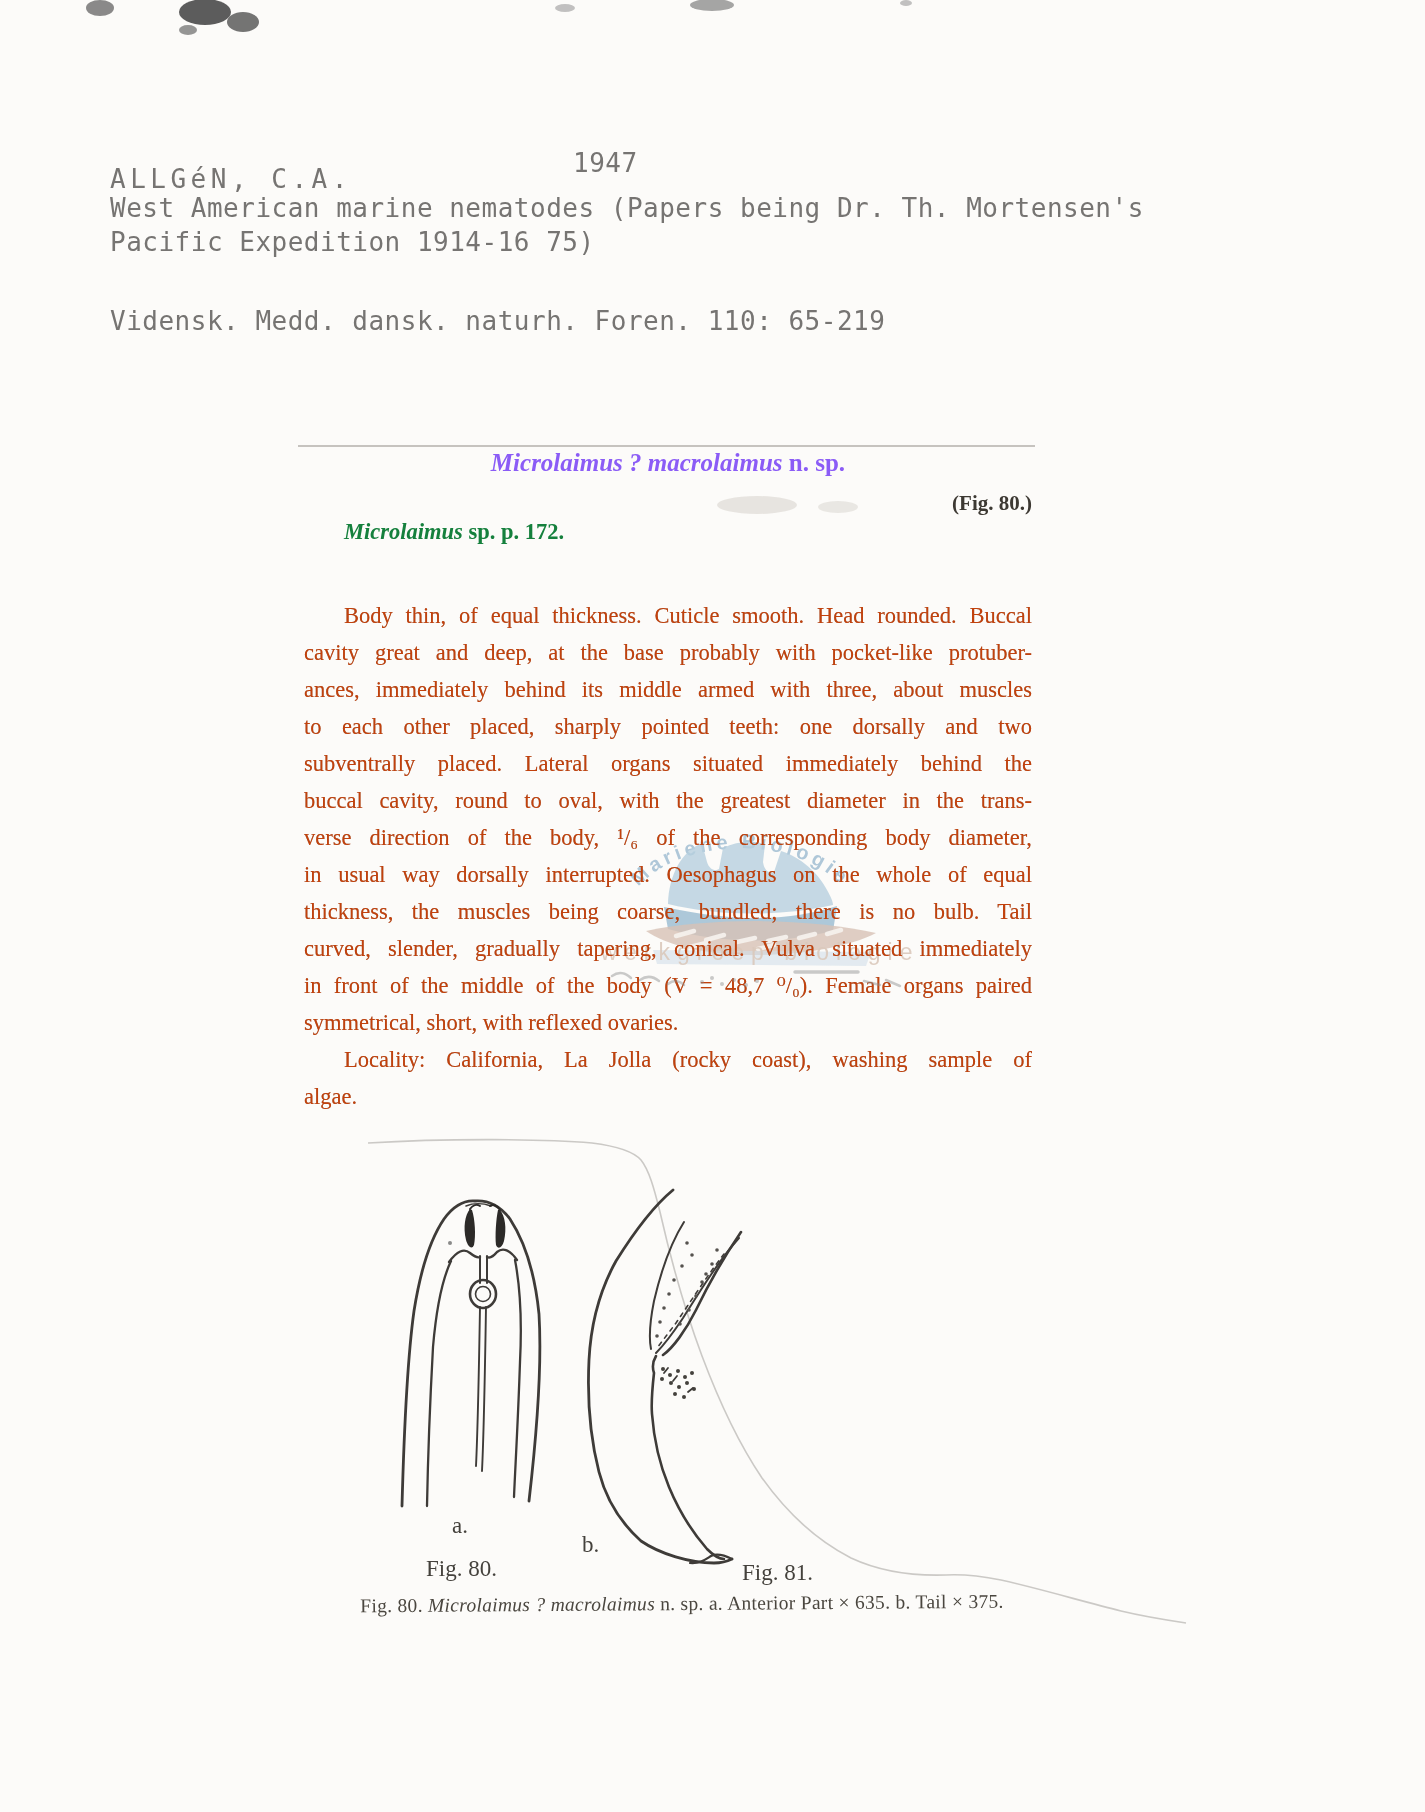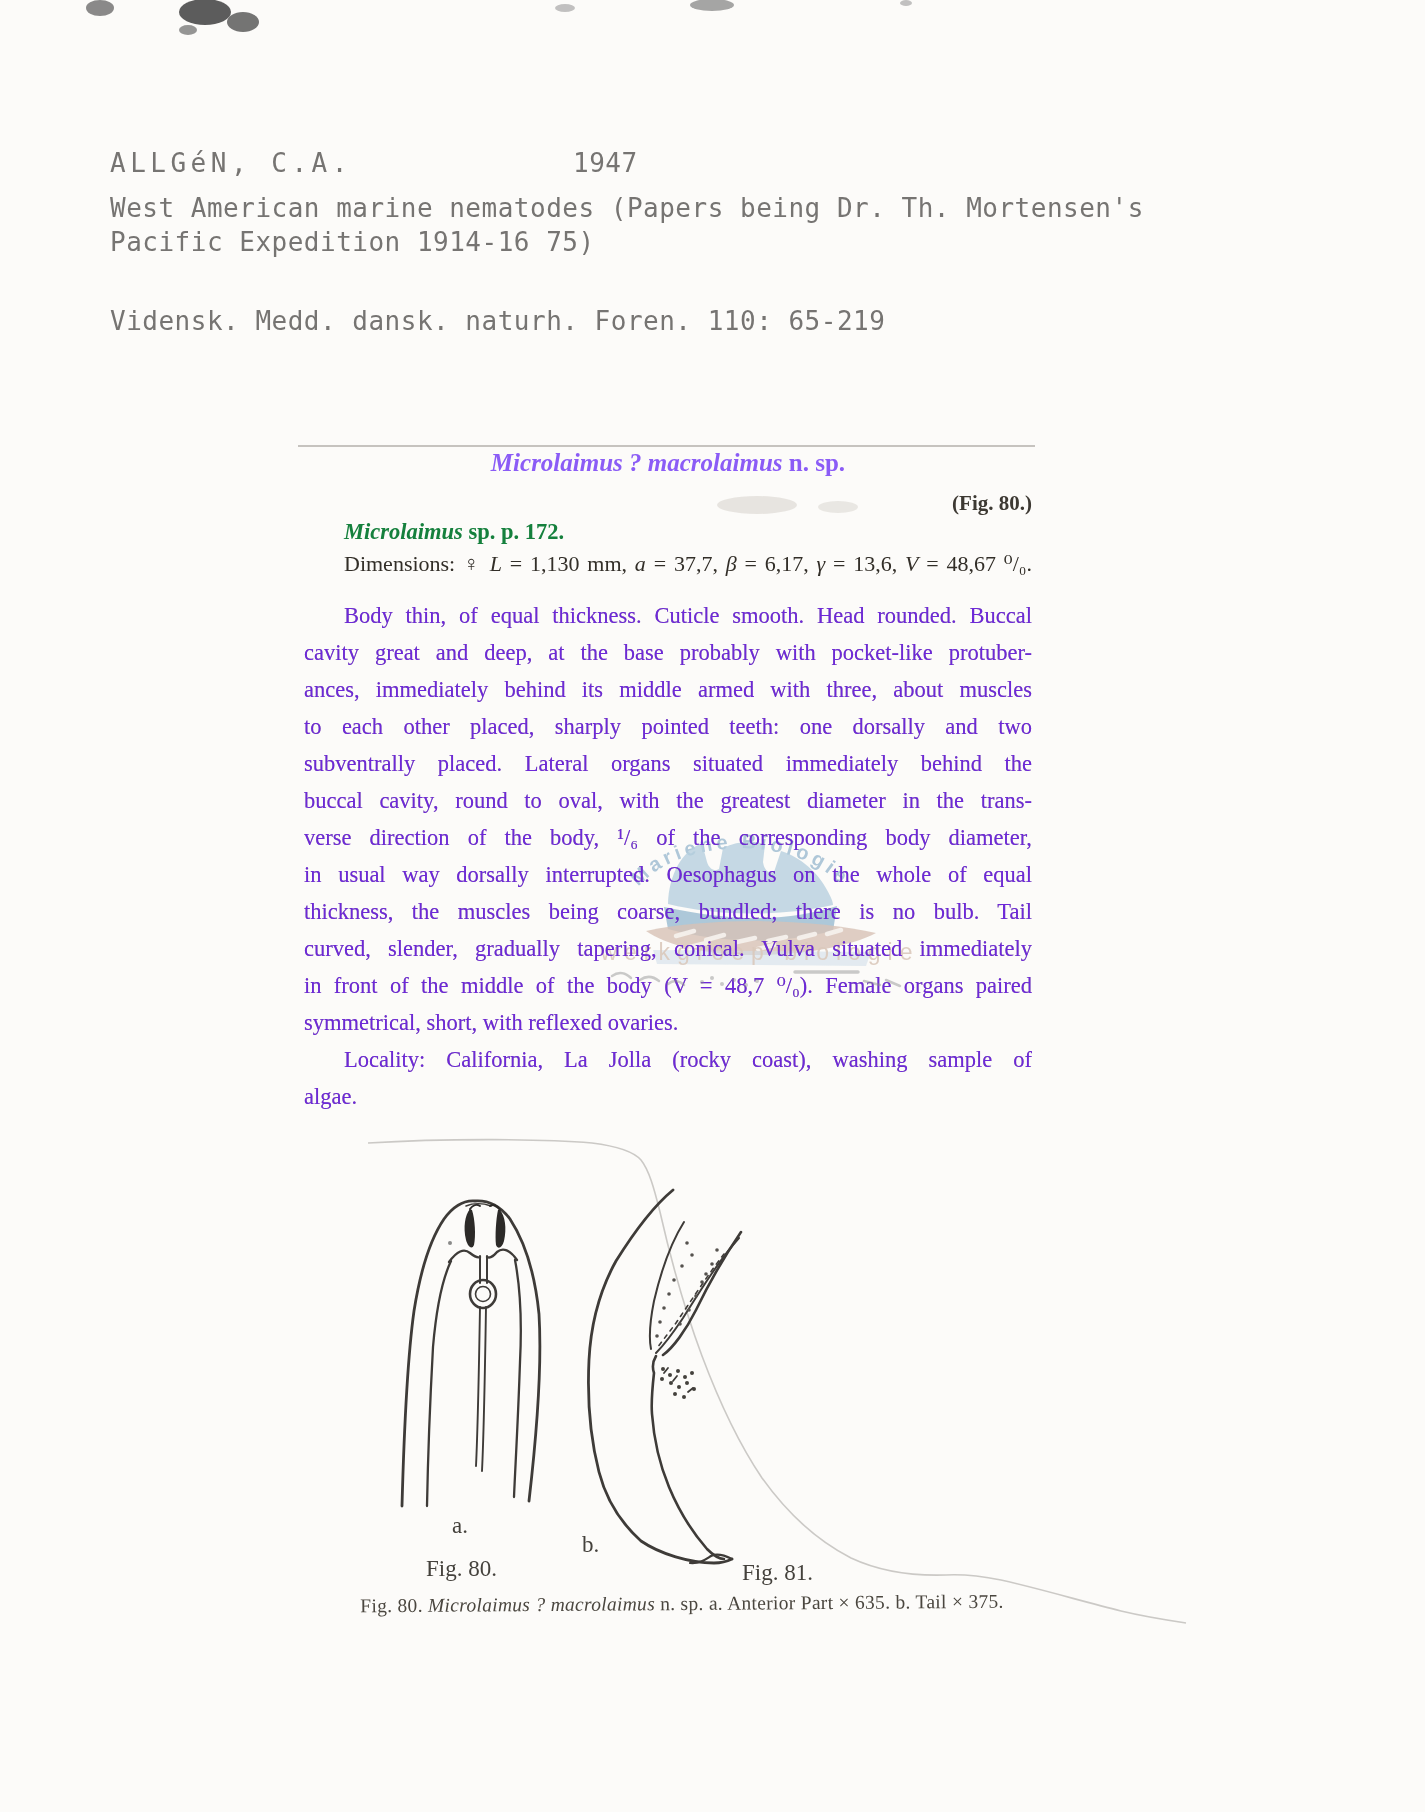--- a/index.html
+++ b/index.html
@@ -3,34 +3,34 @@
 <meta charset="utf-8">
 <style>
   html,body{margin:0;padding:0;background:#e8e8e6;}
   #page{position:relative;width:1425px;height:1812px;background:#fcfbf9;overflow:hidden;
         font-family:"Liberation Serif","DejaVu Serif",serif;color:#343028;}
   #page > div{position:absolute;}
   svg.layer{position:absolute;left:0;top:0;pointer-events:none;}
 
   .typew{font-family:"DejaVu Sans Mono","Liberation Mono",monospace;font-size:26px;
          color:#767472;letter-spacing:0.5px;white-space:nowrap;}
-  .typew.wide{letter-spacing:4.5px;}
+  .typew.wide{letter-spacing:4.5px;margin-top:16px;}
 
   .rule{left:298px;top:445px;width:737px;height:2px;background:#c6c3bf;}
 
   .title{left:304px;top:449px;width:728px;text-align:center;font-size:25px;font-weight:700;
          white-space:nowrap;color:#8b5cf6;}
   .subtitle{left:304px;top:491px;width:728px;text-align:right;font-size:21px;font-weight:600;color:#3d3933;}
   .synonym{left:344px;top:519px;font-size:22.5px;white-space:nowrap;color:#15803d;}
   .synonym span{font-weight:600;}
 
   .dim{left:304px;top:551px;width:728px;font-size:22px;text-indent:40px;
        text-align:justify;text-align-last:justify;color:#322e28;}
 
-  .para{width:728px;left:304px;font-size:22.5px;color:#6d28d9;
+  .para{width:728px;left:304px;font-size:22.5px;color:#c2410c;
         text-shadow:0 0 0.6px rgba(70,62,50,.45);}
   .bline{height:37px;line-height:37px;text-align:justify;text-align-last:justify;}
   .para .bline:first-child{text-indent:40px;}
   .para .bline:last-child{text-align-last:left;}
   .body-para{top:597px;}
   .locality-para{top:1041px;}
 
   .figlabel{font-size:23px;color:#44413c;white-space:nowrap;}
   .caption{left:308px;top:1593px;width:748px;text-align:center;font-size:19.5px;color:#4a463f;
            white-space:nowrap;transform:rotate(-0.4deg);letter-spacing:0.3px;}
@@ -164,21 +164,20 @@
   <div class="typew" style="left:573px;top:148px">1947</div>
   <div class="typew" style="left:110px;top:193px">West American marine nematodes (Papers being Dr. Th. Mortensen's</div>
   <div class="typew" style="left:110px;top:227px">Pacific Expedition 1914-16 75)</div>
   <div class="typew" style="left:110px;top:306px">Vidensk. Medd. dansk. naturh. Foren. 110: 65-219</div>
 
   <div class="rule"></div>
 
   <div class="title"><span class="it bd">Microlaimus ? macrolaimus</span><span class="bd"> n. sp.</span></div>
   <div class="subtitle">(Fig. 80.)</div>
   <div class="synonym"><span class="it bd">Microlaimus</span><span class="bd"> sp. p. 172.</span></div>
-  <div class="dim"><span>Dimensions: ♀ </span><span class="it">L</span><span> = 1,130 mm, </span><span class="it">a</span><span> = 37,7, </span><span class="it">β</span><span> = 6,17, </span><span class="it">γ</span><span> = 13,6, </span><span class="it">V</span><span> = 48,67 ⁰/₀.</span></div>
 
   <div class="para body-para">
       <div class="bline">Body thin, of equal thickness. Cuticle smooth. Head rounded. Buccal</div>
       <div class="bline">cavity great and deep, at the base probably with pocket-like protuber-</div>
       <div class="bline">ances, immediately behind its middle armed with three, about muscles</div>
       <div class="bline">to each other placed, sharply pointed teeth: one dorsally and two</div>
       <div class="bline">subventrally placed. Lateral organs situated immediately behind the</div>
       <div class="bline">buccal cavity, round to oval, with the greatest diameter in the trans-</div>
       <div class="bline">verse direction of the body, ¹/₆ of the corresponding body diameter,</div>
       <div class="bline">in usual way dorsally interrupted. Oesophagus on the whole of equal</div>

